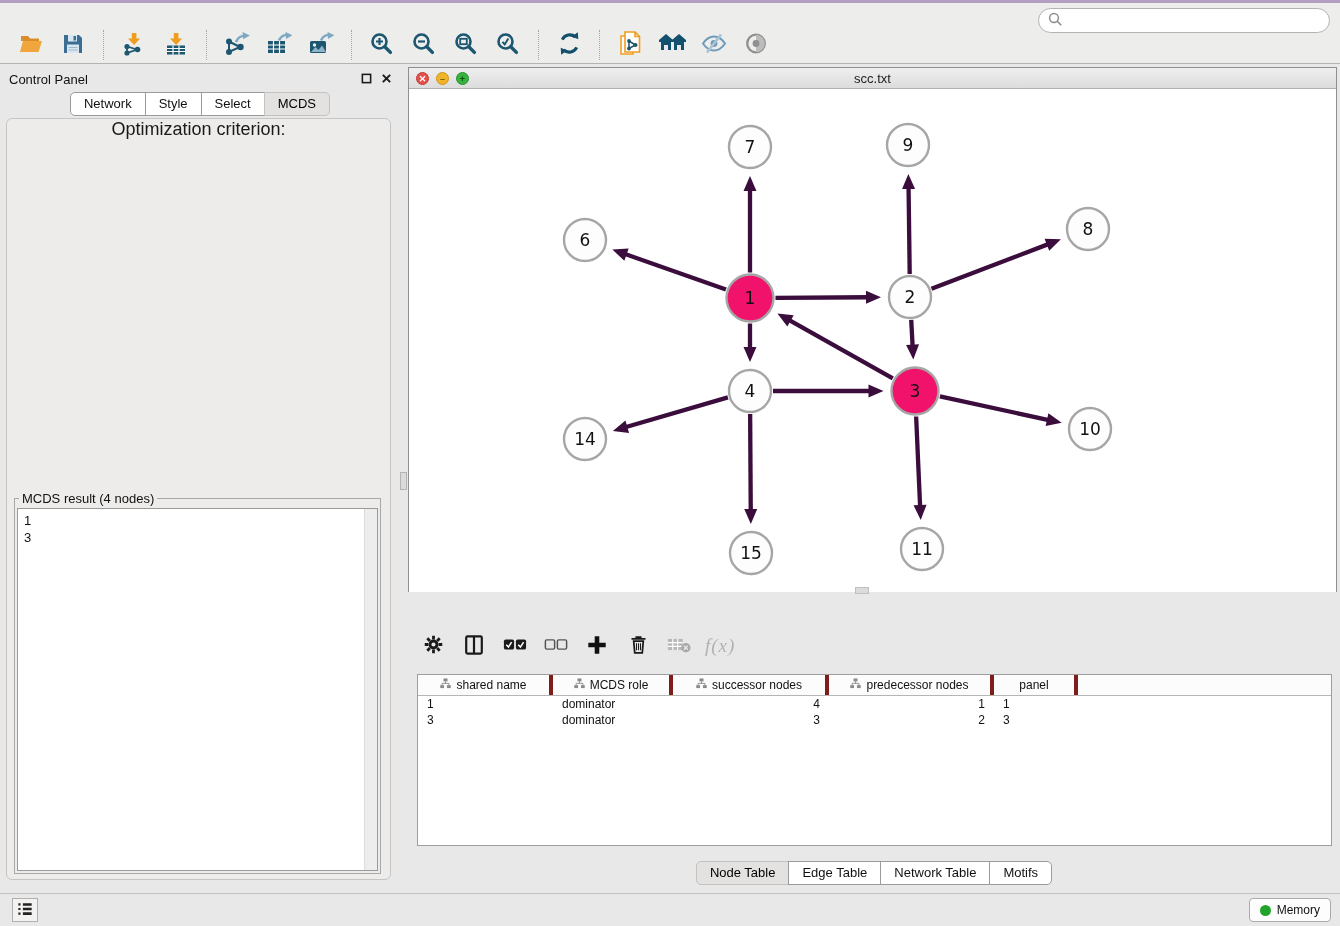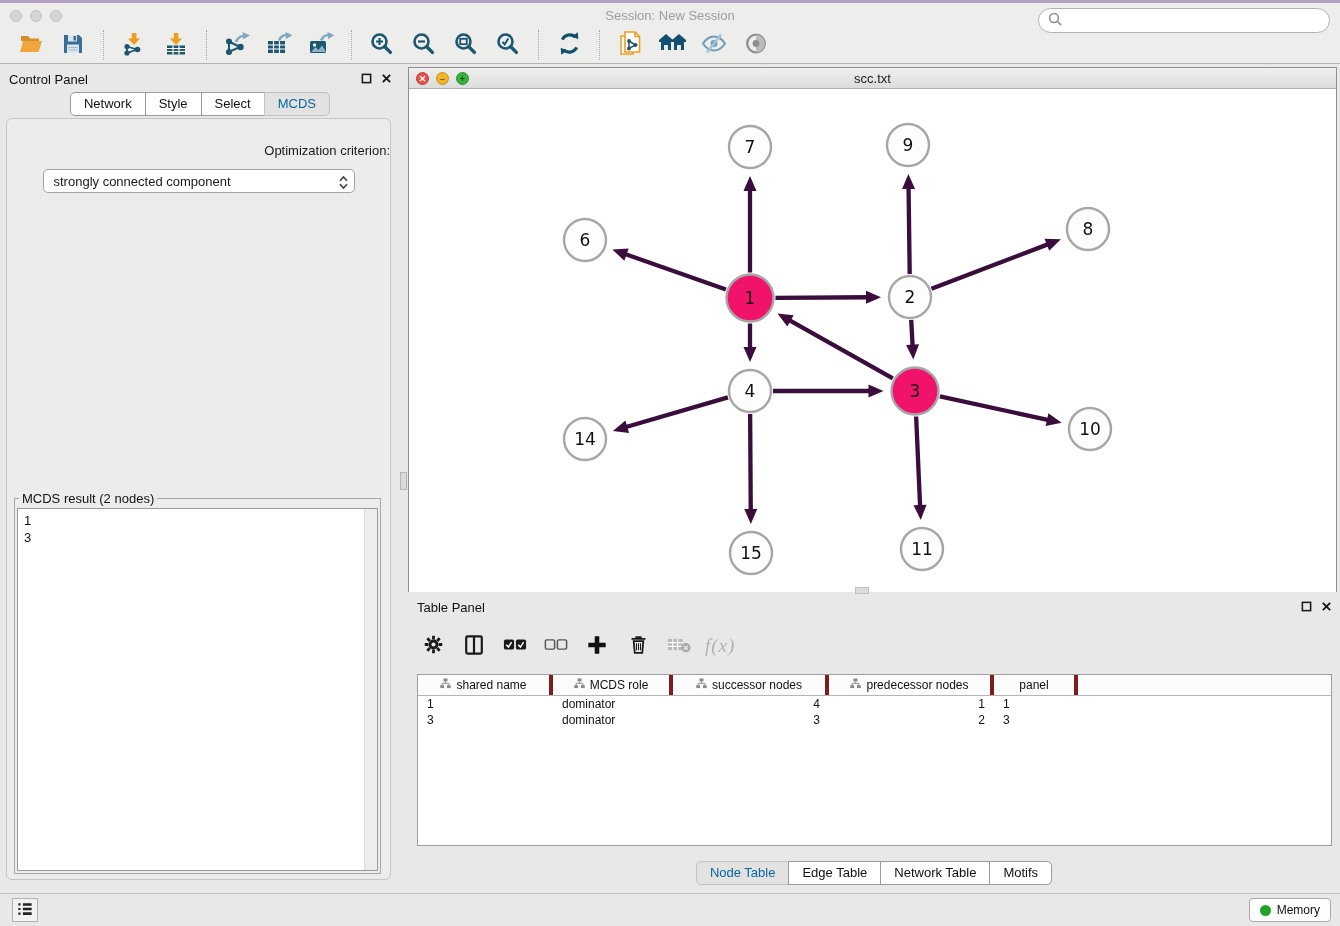--- a/index.html
+++ b/index.html
@@ -22,23 +22,23 @@
 
   
   .control-panel { position:absolute; left:0; top:66px; width:400px; height:820px; }
   .panel-head { position:relative; height:26px; }
   .panel-title { position:absolute; left:9px; top:6px; font-size:13px; color:#111; }
   .panel-icons { position:absolute; right:8px; top:6px; display:flex; gap:9px; align-items:center; }
   .tabstrip { display:flex; justify-content:center; }
   .seg { border:1px solid #9b9b9b; background:#fff; padding:3px 13px 4px; font-size:13px; margin-left:-1px; color:#111; }
   .seg:first-child { border-radius:5px 0 0 5px; margin-left:0; }
   .seg:last-child { border-radius:0 5px 5px 0; }
-  .seg.active { background:#e3e2e1; color:#0369a1; border-color:#c3c2c1; }
+  .seg.active { background:#e3e2e1; color:#000000; border-color:#c3c2c1; }
   .cp-content { position:absolute; left:6px; right:9px; top:52px; bottom:6px; background:#edecea; border:1px solid #c6c5c3; border-radius:6px; }
-  .opt-label { text-align:right; margin-top:24px; font-size:13px; }
+  .opt-label { text-align:center; font-size:18px; }
   .opt-select { position:relative; margin:11px auto 0; width:312px; height:24px; background:#fff; border:1px solid #a3a3a3; border-radius:5px; display:flex; align-items:center; padding:0 24px 0 10px; font-size:13px; }
   .opt-select .arrows { position:absolute; right:5px; top:4px; }
   .btn-row { display:flex; justify-content:center; gap:15px; margin-top:13px; }
   .pbtn { background:linear-gradient(#ffffff,#f3f2f1); border:1px solid #a3a3a3; border-radius:6px; padding:3px 16px 4px; font-size:13px; font-family:"Liberation Sans",sans-serif; }
   .result-fieldset { position:absolute; left:7px; right:9px; top:372px; bottom:5px; border:1px solid #a8a8a8; padding:2px; }
   .result-fieldset legend { font-size:13px; padding:0 3px; margin-left:2px; color:#111; }
   .result-box { position:relative; width:100%; height:100%; background:#fff; border:1px solid #9a9a9a; }
   .result-box pre { font-family:"Liberation Sans",sans-serif; font-size:13px; padding:3px 6px; line-height:17px; color:#111; }
   .result-scroll { position:absolute; right:0; top:0; bottom:0; width:13px; background:#ededed; border-left:1px solid #dcdcdc; }
 
@@ -75,28 +75,20 @@
   .memory-btn { position:absolute; right:9px; top:4px; height:24px; background:#fdfdfd; border:1px solid #aaa; border-radius:4px; display:flex; align-items:center; gap:6px; padding:8px 10px; font-size:12px; color:#111; }
   .mem-dot { width:11px; height:11px; border-radius:50%; background:#22a32a; }
 </style>
 </head>
 <body>
 
 <div class="app">
   <div class="top-stripe"></div>
 
   <div class="chrome">
-    <div class="titlebar">
-      <div class="win-dots">
-        <div class="win-dot"></div>
-        <div class="win-dot"></div>
-        <div class="win-dot"></div>
-      </div>
-      <div class="win-title">Session: New Session</div>
-    </div>
     <div class="toolbar" id="main-toolbar">
         <div class="tbtn">
           <span><svg width="24" height="24" viewBox="0 0 24 24" xmlns="http://www.w3.org/2000/svg">
               <path d="M2 4h7l2.2 2.5H20V9H2z" fill="#d98d2b"></path>
               <path d="M1 20l3-11h19l-3.4 11z" fill="#f1a63d"></path>
             </svg></span>
         </div>
         <div class="tbtn">
           <span><svg width="24" height="24" viewBox="0 0 24 24" xmlns="http://www.w3.org/2000/svg">
               <path d="M3 3h15l3 3v15H3z" fill="#3a6e94"></path>
@@ -246,29 +238,22 @@
       </span>
     </div>
     <div class="tabstrip" id="cp-tabs">
         <div class="seg">Network</div>
         <div class="seg">Style</div>
         <div class="seg">Select</div>
         <div class="seg active">MCDS</div>
       </div>
     <div class="cp-content">
       <div class="opt-label">Optimization criterion:</div>
-      <div class="opt-select">
-        <span>strongly connected component</span>
-        <span class="arrows" id="sel-arrows-slot"><svg width="11" height="17" viewBox="0 0 12 17" xmlns="http://www.w3.org/2000/svg">
-              <path d="M2.2 6.5L6 2.5l3.8 4" fill="none" stroke="#3f3f3f" stroke-width="1.7"></path>
-              <path d="M2.2 10.5L6 14.5l3.8-4" fill="none" stroke="#3f3f3f" stroke-width="1.7"></path>
-            </svg></span>
-      </div>
       <fieldset class="result-fieldset">
-        <legend>MCDS result (2 nodes)</legend>
+        <legend>MCDS result (4 nodes)</legend>
         <div class="result-box">
           <pre id="mcds-result-text">1
 3</pre>
           <div class="result-scroll"></div>
         </div>
       </fieldset>
     </div>
   </div>
 
   <div class="v-split-handle"></div>
@@ -382,31 +367,20 @@
           <g>
             <circle cx="513" cy="460" r="21" fill="#fdfdfd" stroke="#a6a6a6" stroke-width="2.4"></circle>
             <text x="513" y="466" text-anchor="middle" font-size="17" fill="#111" font-family="DejaVu Sans, sans-serif">11</text>
           </g>
         </svg></div>
   </div>
 
   <div class="h-split-handle"></div>
 
   <div class="table-panel">
-    <div class="panel-head">
-      <span class="panel-title">Table Panel</span>
-      <span class="panel-icons">
-        <span id="tp-float-slot"><svg width="11" height="11" viewBox="0 0 12 12" xmlns="http://www.w3.org/2000/svg">
-              <rect x="1.5" y="1.5" width="9" height="9" fill="none" stroke="#1a1a1a" stroke-width="1.7"></rect>
-            </svg></span>
-        <span id="tp-close-slot"><svg width="11" height="11" viewBox="0 0 12 12" xmlns="http://www.w3.org/2000/svg">
-              <path d="M2 2l8 8M10 2l-8 8" stroke="#1a1a1a" stroke-width="2.1"></path>
-            </svg></span>
-      </span>
-    </div>
     <div class="tp-toolbar" id="tp-toolbar">
         <div class="tp-btn">
           <span><svg width="21" height="21" viewBox="0 0 24 24" xmlns="http://www.w3.org/2000/svg">
               <path d="M12 2v4.2M12 17.8V22M2 12h4.2M17.8 12H22M4.9 4.9l3 3M16.1 16.1l3 3M19.1 4.9l-3 3M7.9 16.1l-3 3" stroke="#1a1a1a" stroke-width="3.2"></path>
               <circle cx="12" cy="12" r="5.6" fill="#1a1a1a"></circle>
               <circle cx="12" cy="12" r="2.3" fill="#e9e8e8"></circle>
             </svg></span>
         </div>
         <div class="tp-btn">
           <span><svg width="22" height="22" viewBox="0 0 24 24" xmlns="http://www.w3.org/2000/svg">

